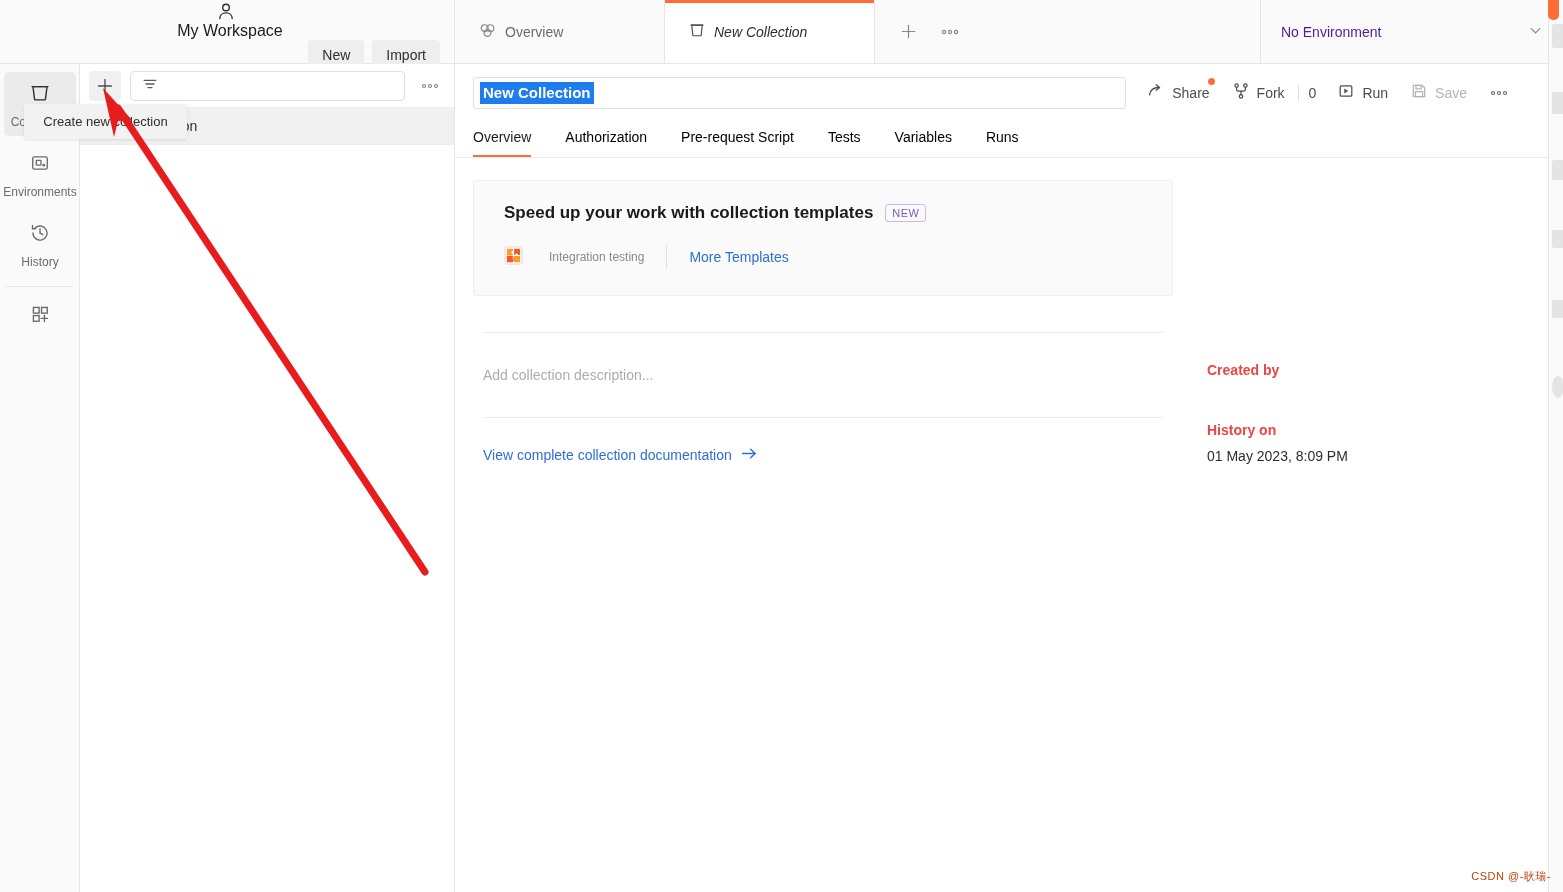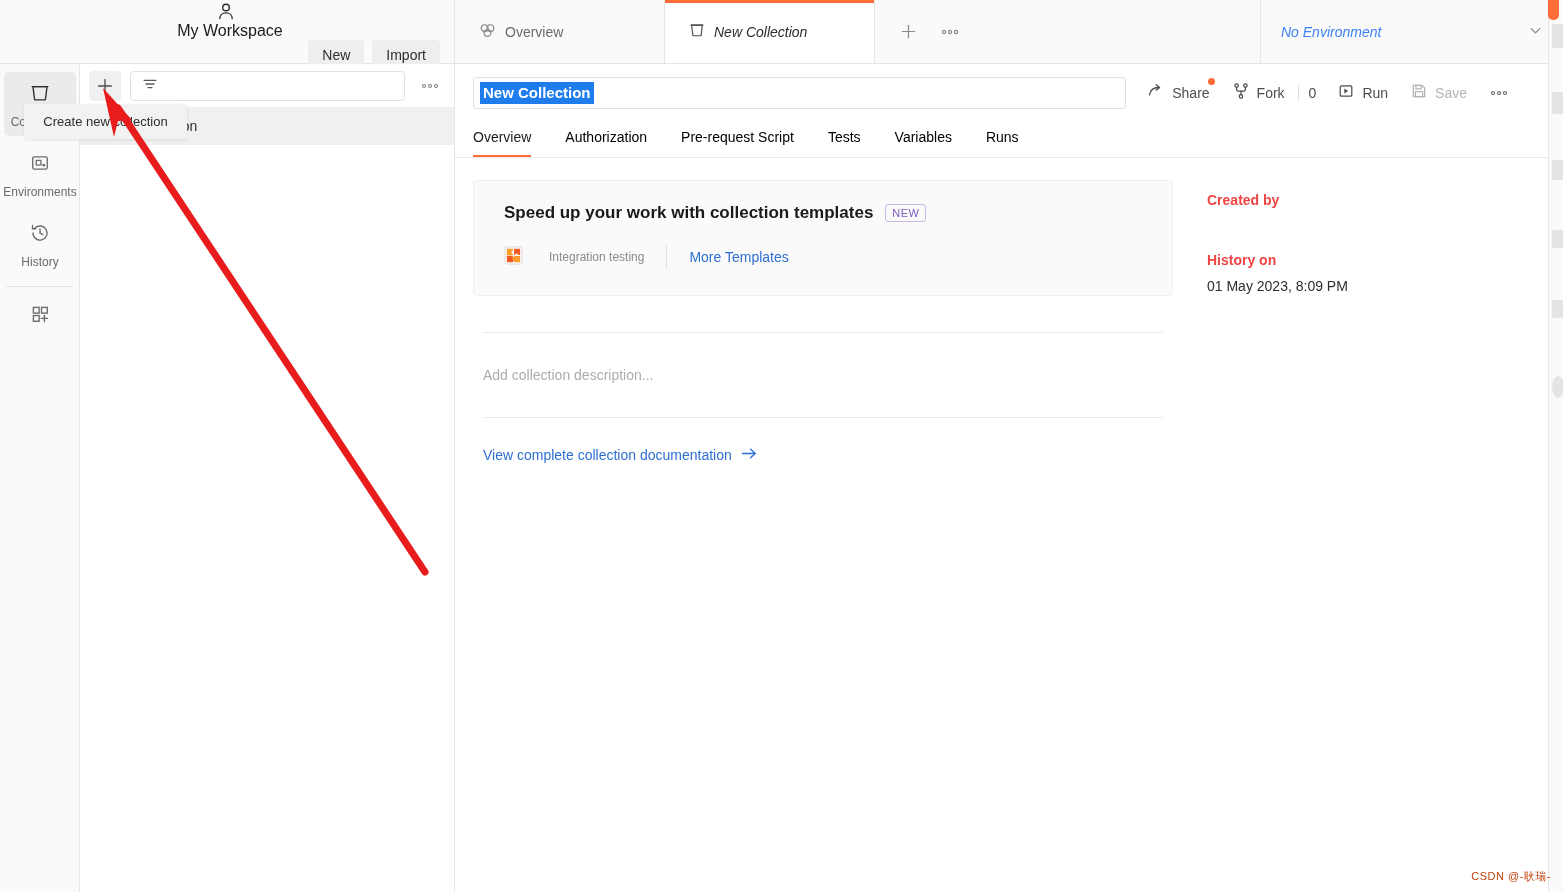--- a/index.html
+++ b/index.html
@@ -42,21 +42,21 @@
   .tab.active { background: #ffffff; color: #2d2d2d; font-style: italic; }
   .tab.active::before {
     content: ""; position: absolute; left: 0; right: 0; top: 0;
     height: 3px; background: #ff6c37;
   }
   .tab-icons { display: flex; align-items: center; gap: 22px; padding: 0 24px; }
   .ticon { color: #8a8a8a; cursor: pointer; display: flex; align-items: center; }
   .env-zone {
     width: 303px; border-left: 1px solid #e6e6e6;
     display: flex; align-items: center; padding: 0 20px;
-    font-size: 14px; color: #3b82f6; cursor: pointer; background: #fafafa; font-style: italic;
+    font-size: 14px; color: #4c1d95; cursor: pointer; background: #fafafa;
   }
   .env-zone .chev { margin-left: auto; color: #8a8a8a; }
 
   
   .rail {
     position: absolute; left: 0; top: 64px; width: 80px; height: 828px;
     background: #fafafa; border-right: 1px solid #e6e6e6;
     padding-top: 8px;
   }
   .rail-item {
@@ -112,21 +112,21 @@
                 border-left: 1px solid #e0e0e0; margin-left: 2px; }
 
   .tabs-row {
     display: flex; align-items: flex-end; gap: 34px;
     padding: 2px 18px 0 18px; border-bottom: 1px solid #ebebeb; height: 39px;
   }
   .ctab { font-size: 14px; color: #000000; padding-bottom: 10px; cursor: pointer;
           border-bottom: 2px solid transparent; }
   .ctab.on { color: #1a1a1a; border-bottom-color: #ff6c37; }
 
-  .content { display: flex; padding: 22px 18px 0 18px; gap: 34px; }
+  .content { display: flex; padding: 22px 18px 0 18px; gap: 34px; align-items: flex-end; }
   .content-left { width: 700px; }
   .content-right { width: 300px; padding-top: 12px; }
 
   .tpl-card { background: #fafafa; border: 1px solid #f0f0f0; border-radius: 3px; padding: 22px 30px 26px 30px; }
   .tpl-title-row { display: flex; align-items: center; gap: 12px; }
   .tpl-title { font-size: 17px; font-weight: 700; color: #1a1a1a; }
   .new-badge {
     font-size: 11px; color: #7d5bbe; border: 1px solid #c9b8e8;
     border-radius: 3px; padding: 2px 6px; letter-spacing: .4px;
   }

